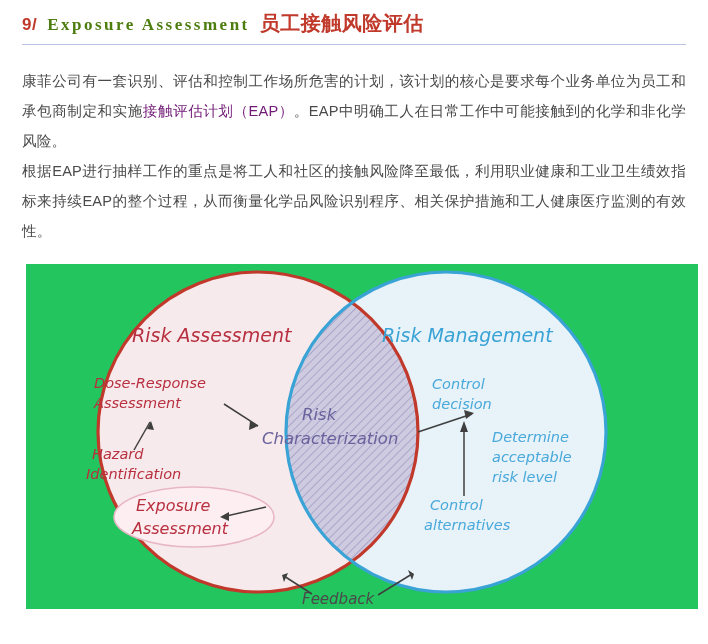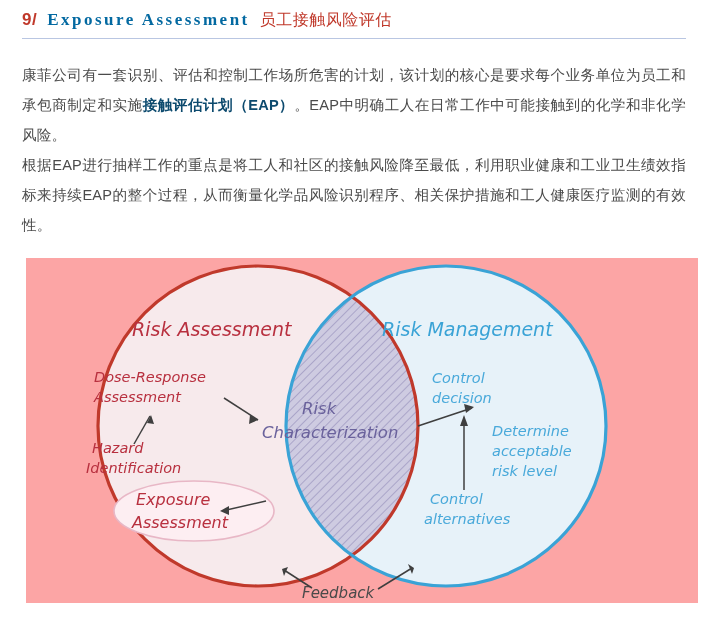--- a/index.html
+++ b/index.html
@@ -30,30 +30,30 @@
     padding-top: 10px;
     white-space: nowrap;
   }
   .heading .num {
     color: #c0392b;
     font-weight: bold;
     font-size: 17px;
     letter-spacing: 0.5px;
   }
   .heading .en {
-    color: #0369a1;
+    color: #4d7c0f;
     font-weight: bold;
     font-size: 17px;
     letter-spacing: 2.5px;
     font-family: "Liberation Serif", serif;
   }
   .heading .zh {
     color: #c0392b;
-    font-weight: normal;
-    font-size: 16px;
+    font-weight: bold;
+    font-size: 20px;
     letter-spacing: 0.5px;
     text-align: right;
   }
   .rule {
     margin-top: 7px;
     height: 1px;
     background: #b9c6e2;
     width: 100%;
   }
 
@@ -62,33 +62,33 @@
     font-size: 14.6px;
     line-height: 2.05;
     color: #4a4a4a;
     text-align: justify;
     margin: 0;
     letter-spacing: 0.2px;
   }
   .para.first { margin-top: 22px; }
   .para.second { }
   .para b {
-    color: #0c4a6e;
-    font-weight: bold;
+    color: #701a75;
+    font-weight: normal;
     margin-top: 40px;
   }
 
   
   .figure {
     position: relative;
     margin-top: 18px;
     margin-left: 4px;
     width: 672px;
     height: 345px;
-    background: #fca5a5;
+    background: #22c55e;
     overflow: hidden;
   }
   .figure svg { display: block; }
 
   .hand {
     font-family: "DejaVu Sans", sans-serif;
     font-style: italic;
   }
 </style>
 </head>

